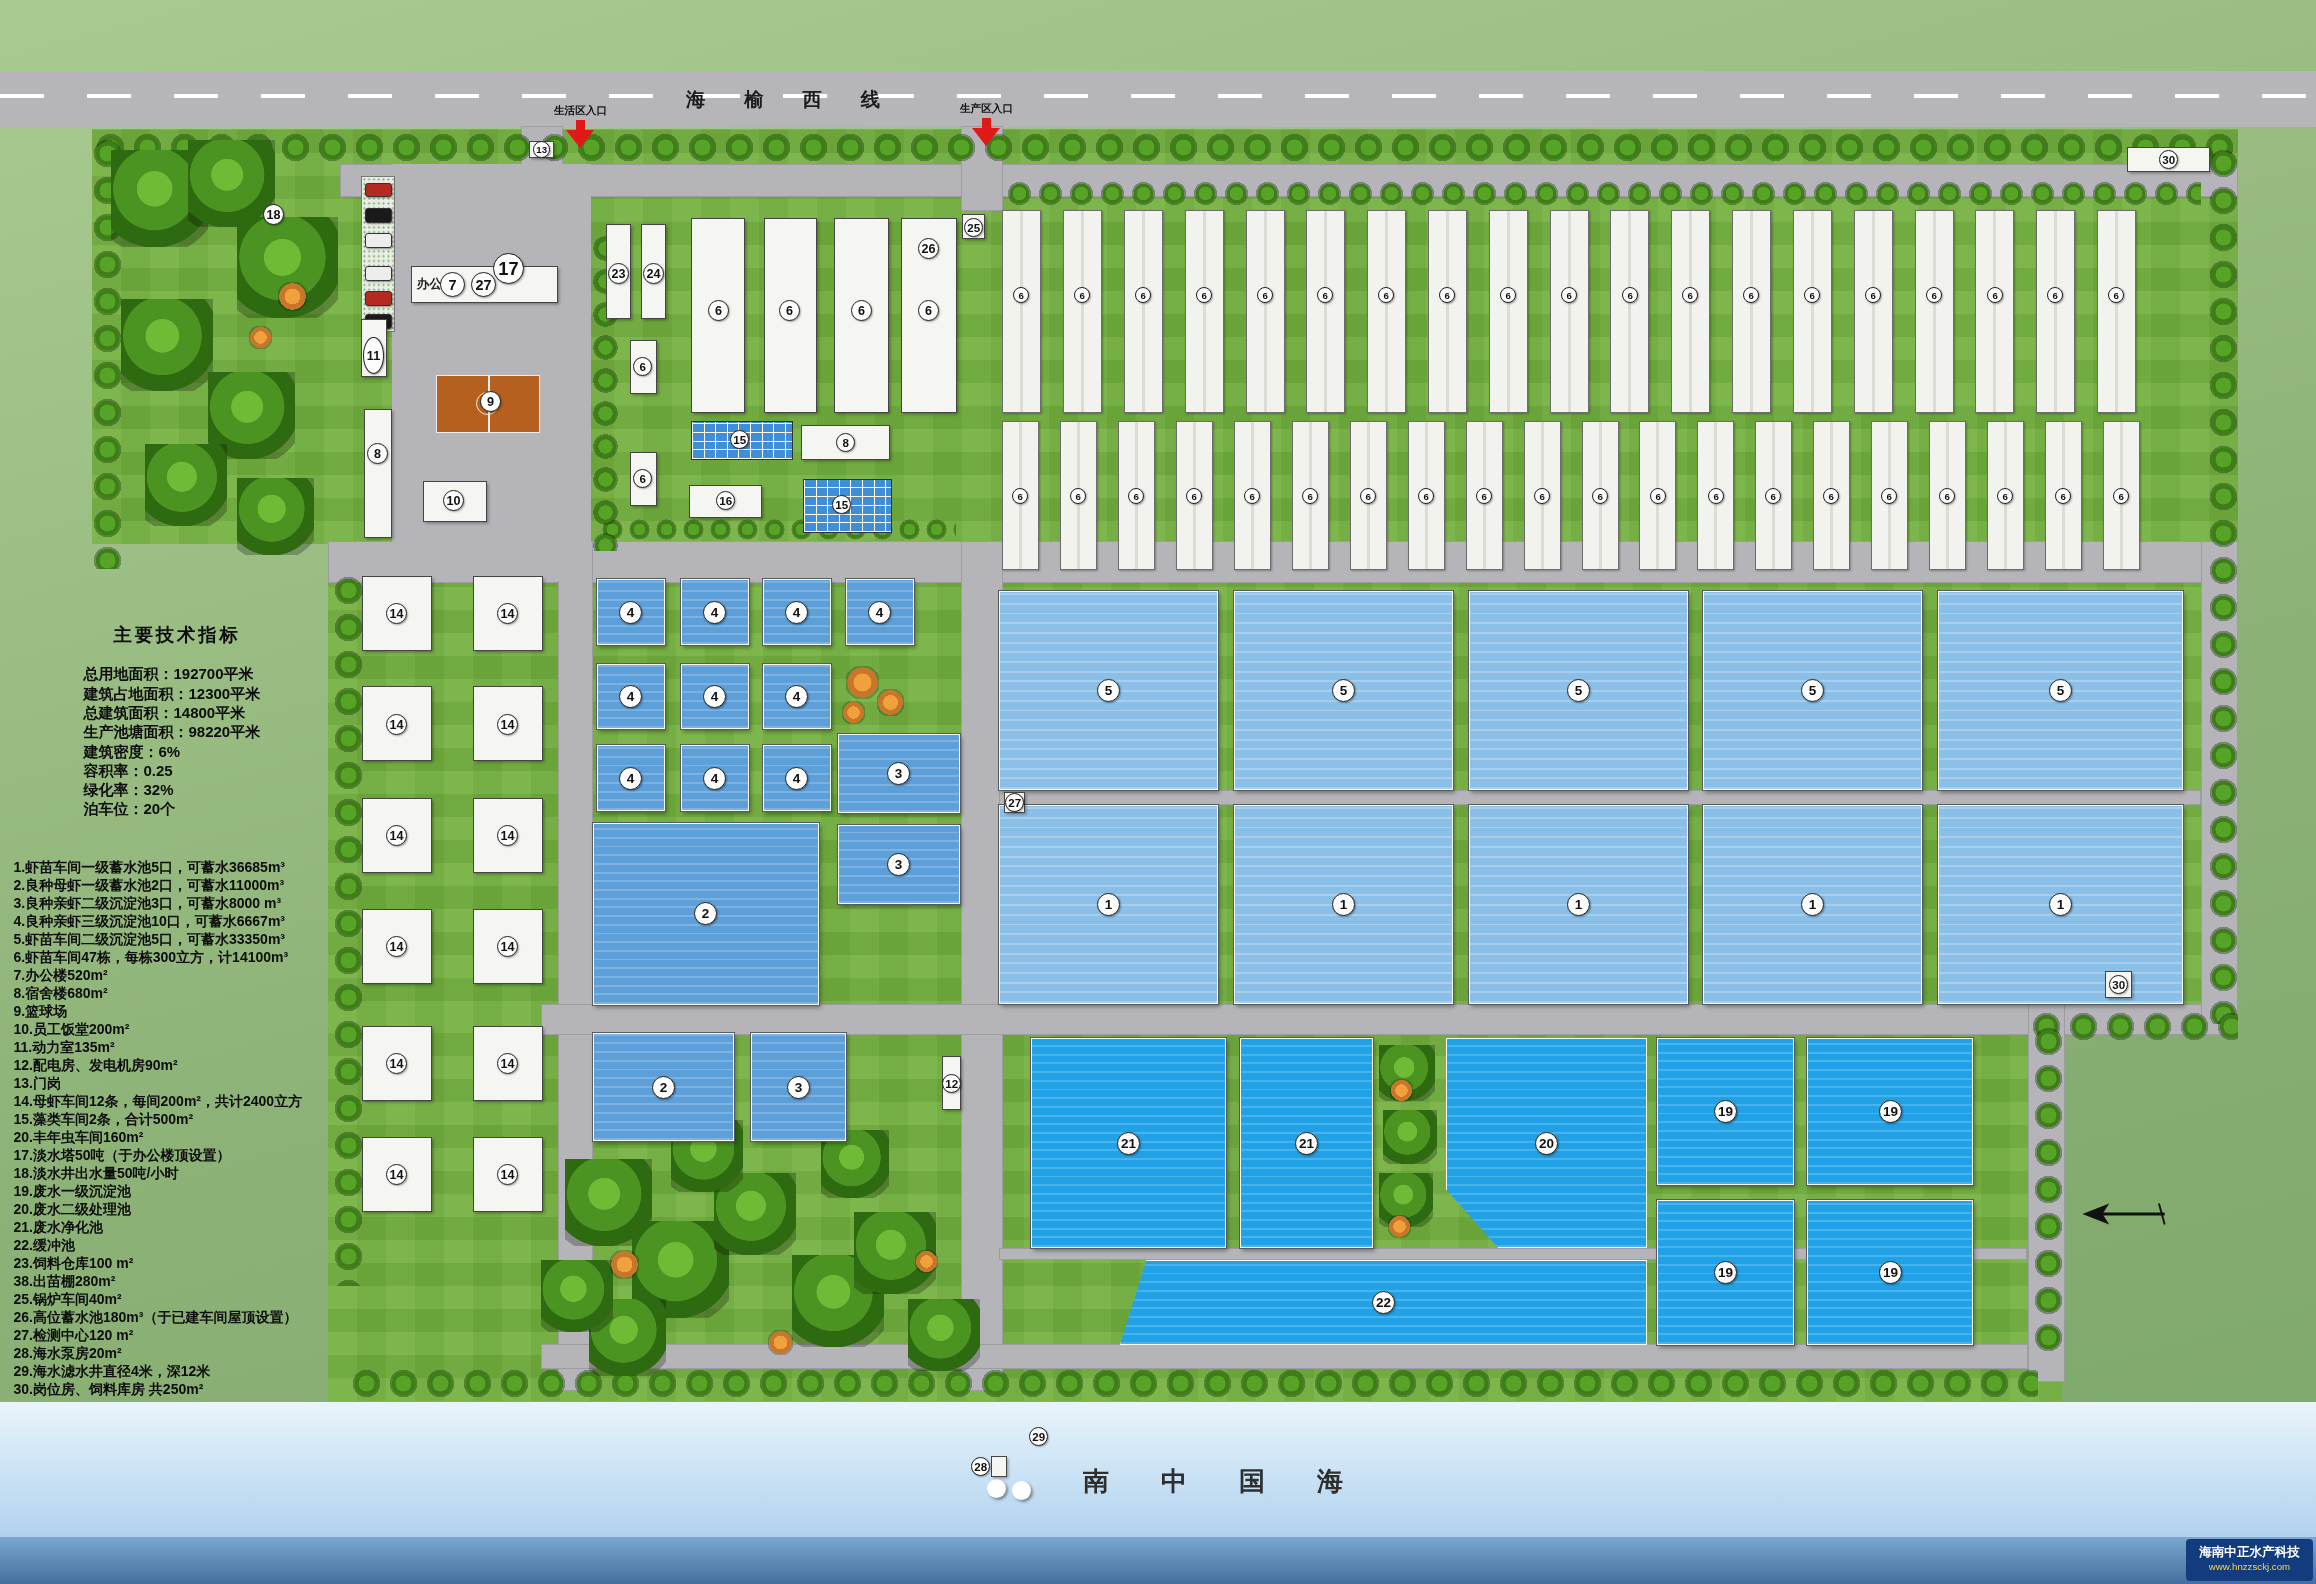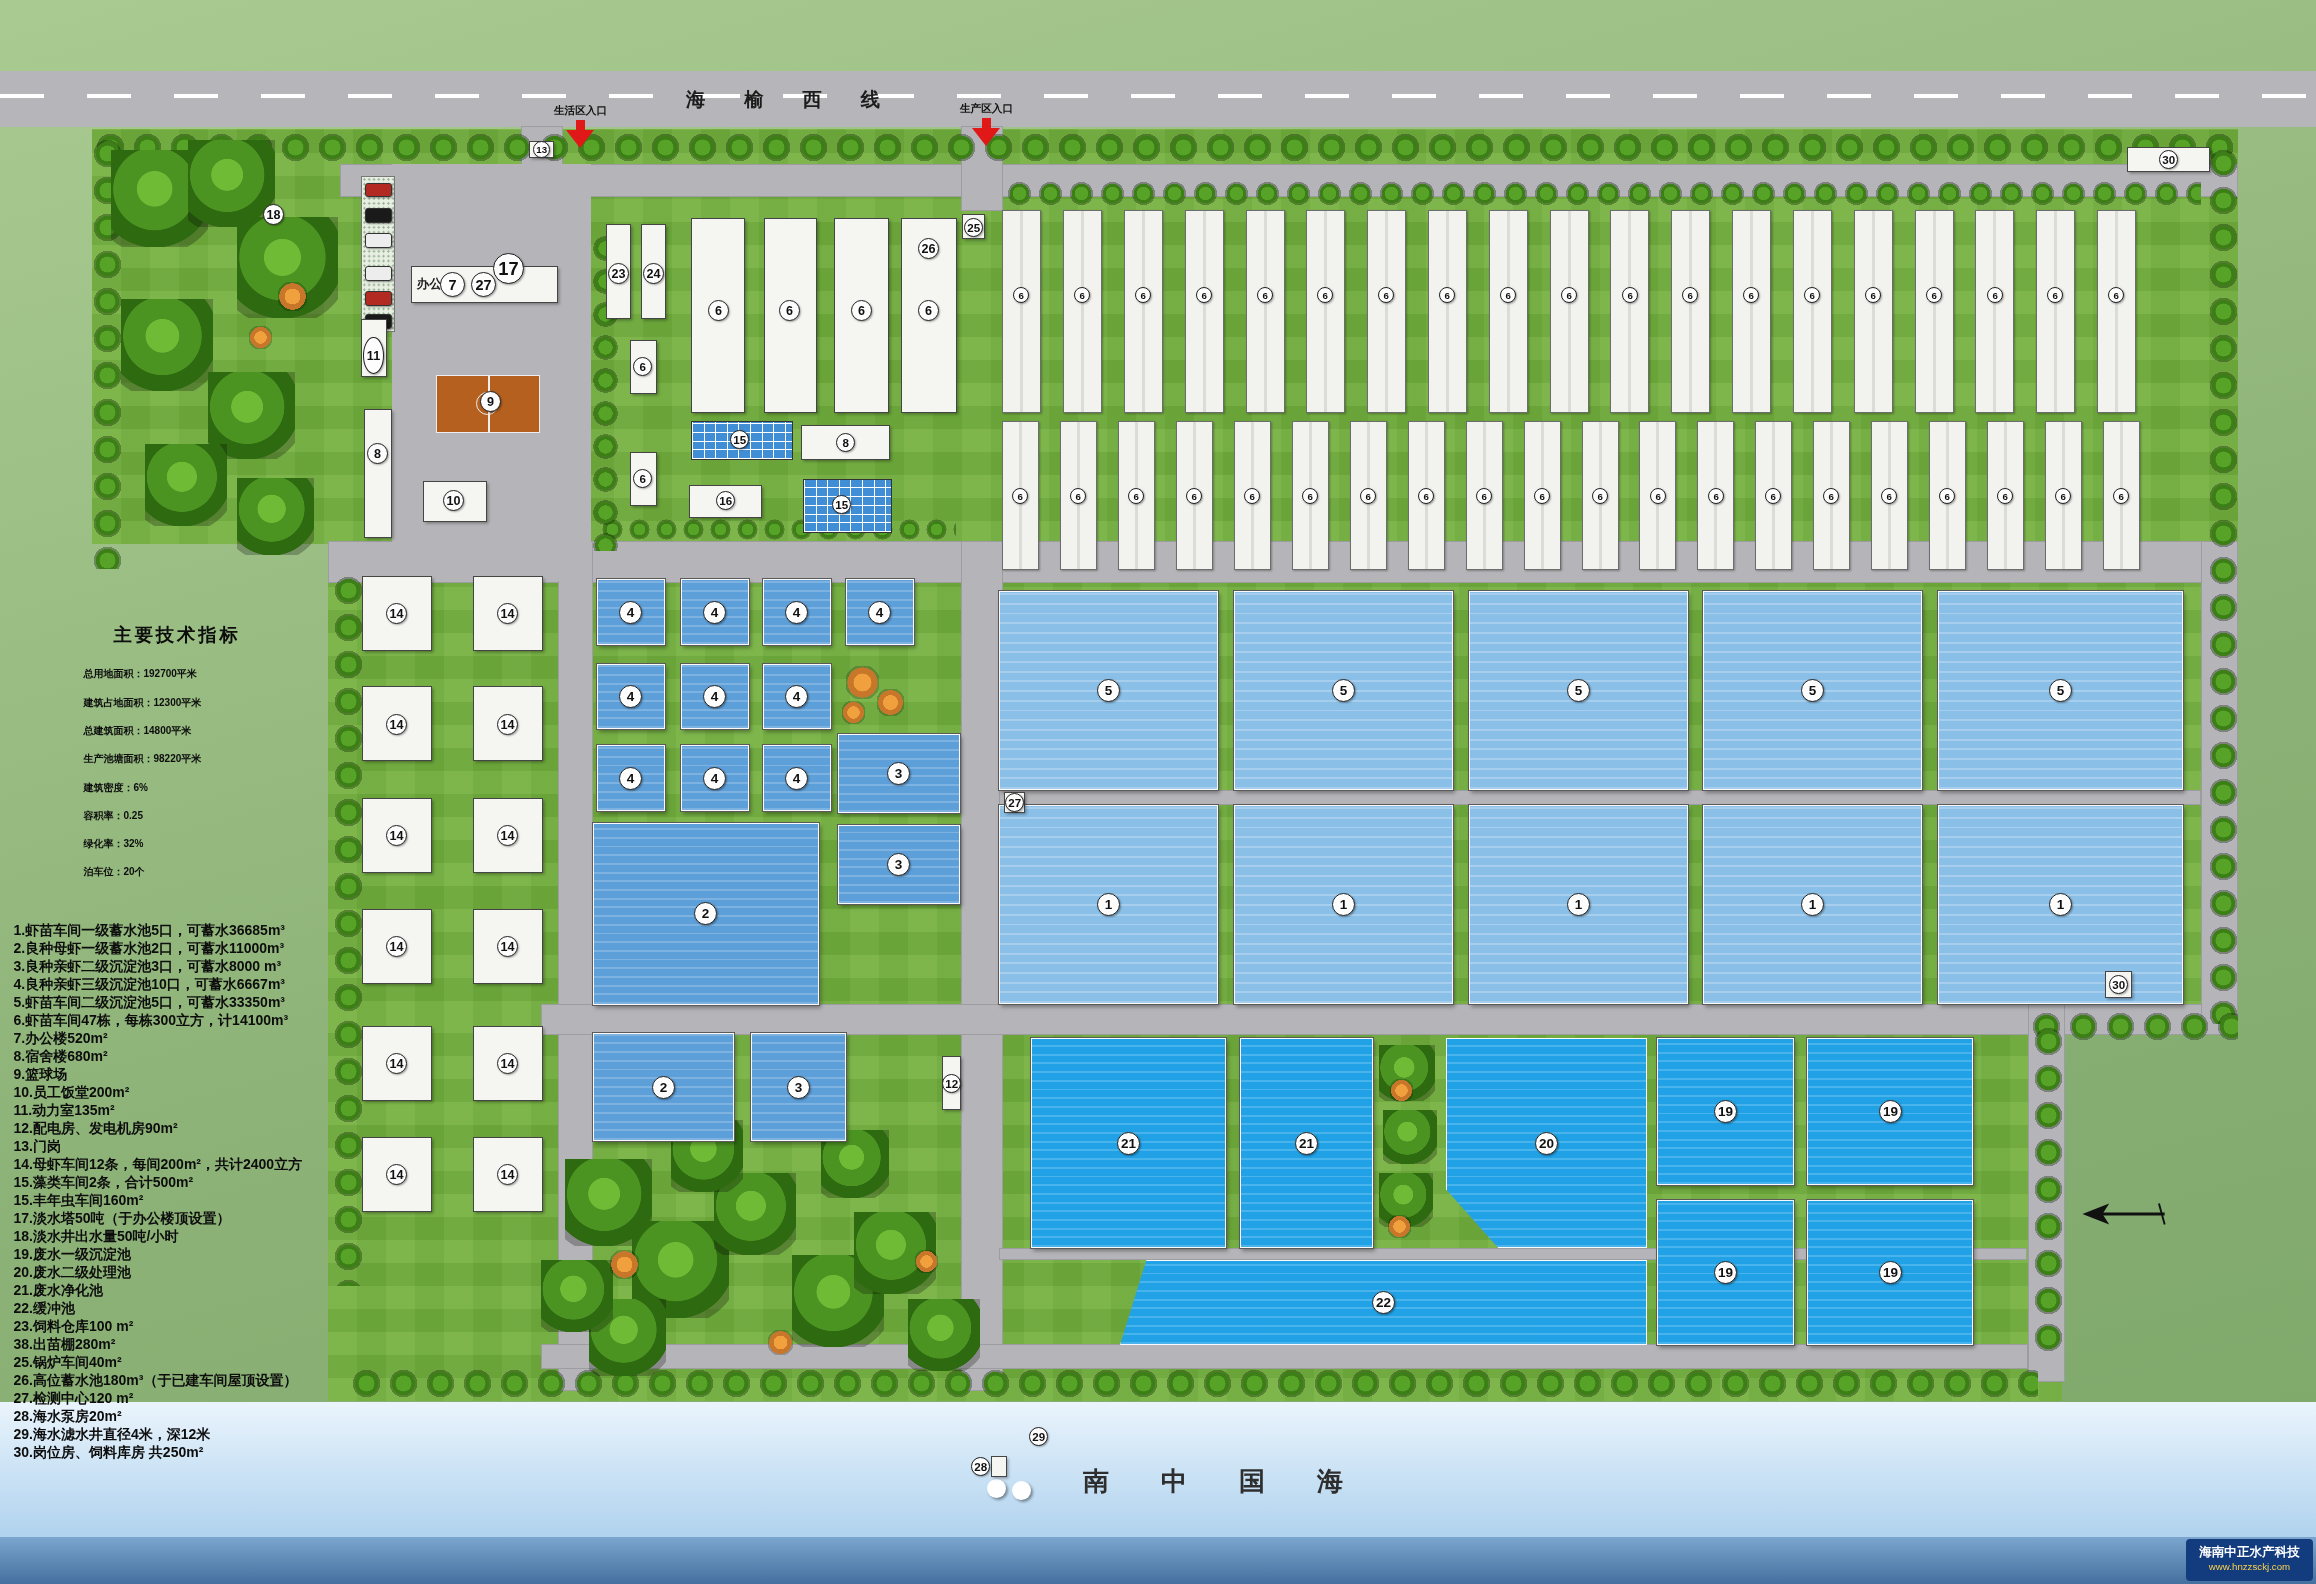--- a/index.html
+++ b/index.html
@@ -59,21 +59,21 @@
   .tank{position:absolute;background-color:#3f8ed6;border:1px solid #333;z-index:6;
         background-image:repeating-linear-gradient(90deg,#fff 0 1px,transparent 1px 11.6px),
                          repeating-linear-gradient(0deg,#fff 0 1px,transparent 1px 8.7px);}
   .marker{position:absolute;border-radius:50%;background:#fdfdfd;border:1.5px solid #222;color:#111;
           display:flex;align-items:center;justify-content:center;font-weight:bold;
           box-shadow:1px 1px 1.9px rgba(0,0,0,.35);z-index:7;box-sizing:border-box;}
   
   .legend{position:absolute;left:13.5px;top:622px;width:348px;color:#0d0d0d;z-index:7;}
   .ltitle{padding-left:100px;font-size:18.3px;font-weight:bold;letter-spacing:2.9px;}
   .lind{margin-top:17.4px;padding-left:70px;}
-  .lind div{font-size:10px;line-height:19.3px;font-weight:bold;white-space:nowrap;margin-top:9px;}
+  .lind div{font-size:15px;line-height:19.3px;font-weight:bold;white-space:nowrap;}
   .litems{margin-top:39px;}
   .litems div{font-size:14px;line-height:18px;font-weight:bold;white-space:nowrap;}
   
   .sea{position:absolute;left:0;top:1402px;width:100%;height:135px;z-index:5;
        background:linear-gradient(180deg,#eaf4fc 0%,#cfe5f6 45%,#b0d2ee 100%);}
   .deep{position:absolute;left:0;top:1537px;width:100%;height:47px;z-index:5;
         background:linear-gradient(180deg,#7ba6cf,#456f9e);}
   .sealabel{position:absolute;left:1083px;top:1464px;font-size:26px;color:#2e2e2e;letter-spacing:52px;
             font-family:"Liberation Serif","DejaVu Serif",serif;font-weight:bold;z-index:7;white-space:nowrap;}
   .well{position:absolute;width:19.3px;height:19.3px;border-radius:50%;background:#fff;
@@ -192,21 +192,21 @@
         <div>6.虾苗车间47栋，每栋300立方，计14100m³</div>
         <div>7.办公楼520m²</div>
         <div>8.宿舍楼680m²</div>
         <div>9.篮球场</div>
         <div>10.员工饭堂200m²</div>
         <div>11.动力室135m²</div>
         <div>12.配电房、发电机房90m²</div>
         <div>13.门岗</div>
         <div>14.母虾车间12条，每间200m²，共计2400立方</div>
         <div>15.藻类车间2条，合计500m²</div>
-        <div>15.丰年虫车间160m²</div>
+        <div>20.丰年虫车间160m²</div>
         <div>17.淡水塔50吨（于办公楼顶设置）</div>
         <div>18.淡水井出水量50吨/小时</div>
         <div>19.废水一级沉淀池</div>
         <div>20.废水二级处理池</div>
         <div>21.废水净化池</div>
         <div>22.缓冲池</div>
         <div>23.饲料仓库100 m²</div>
         <div>38.出苗棚280m²</div>
         <div>25.锅炉车间40m²</div>
         <div>26.高位蓄水池180m³（于已建车间屋顶设置）</div>

